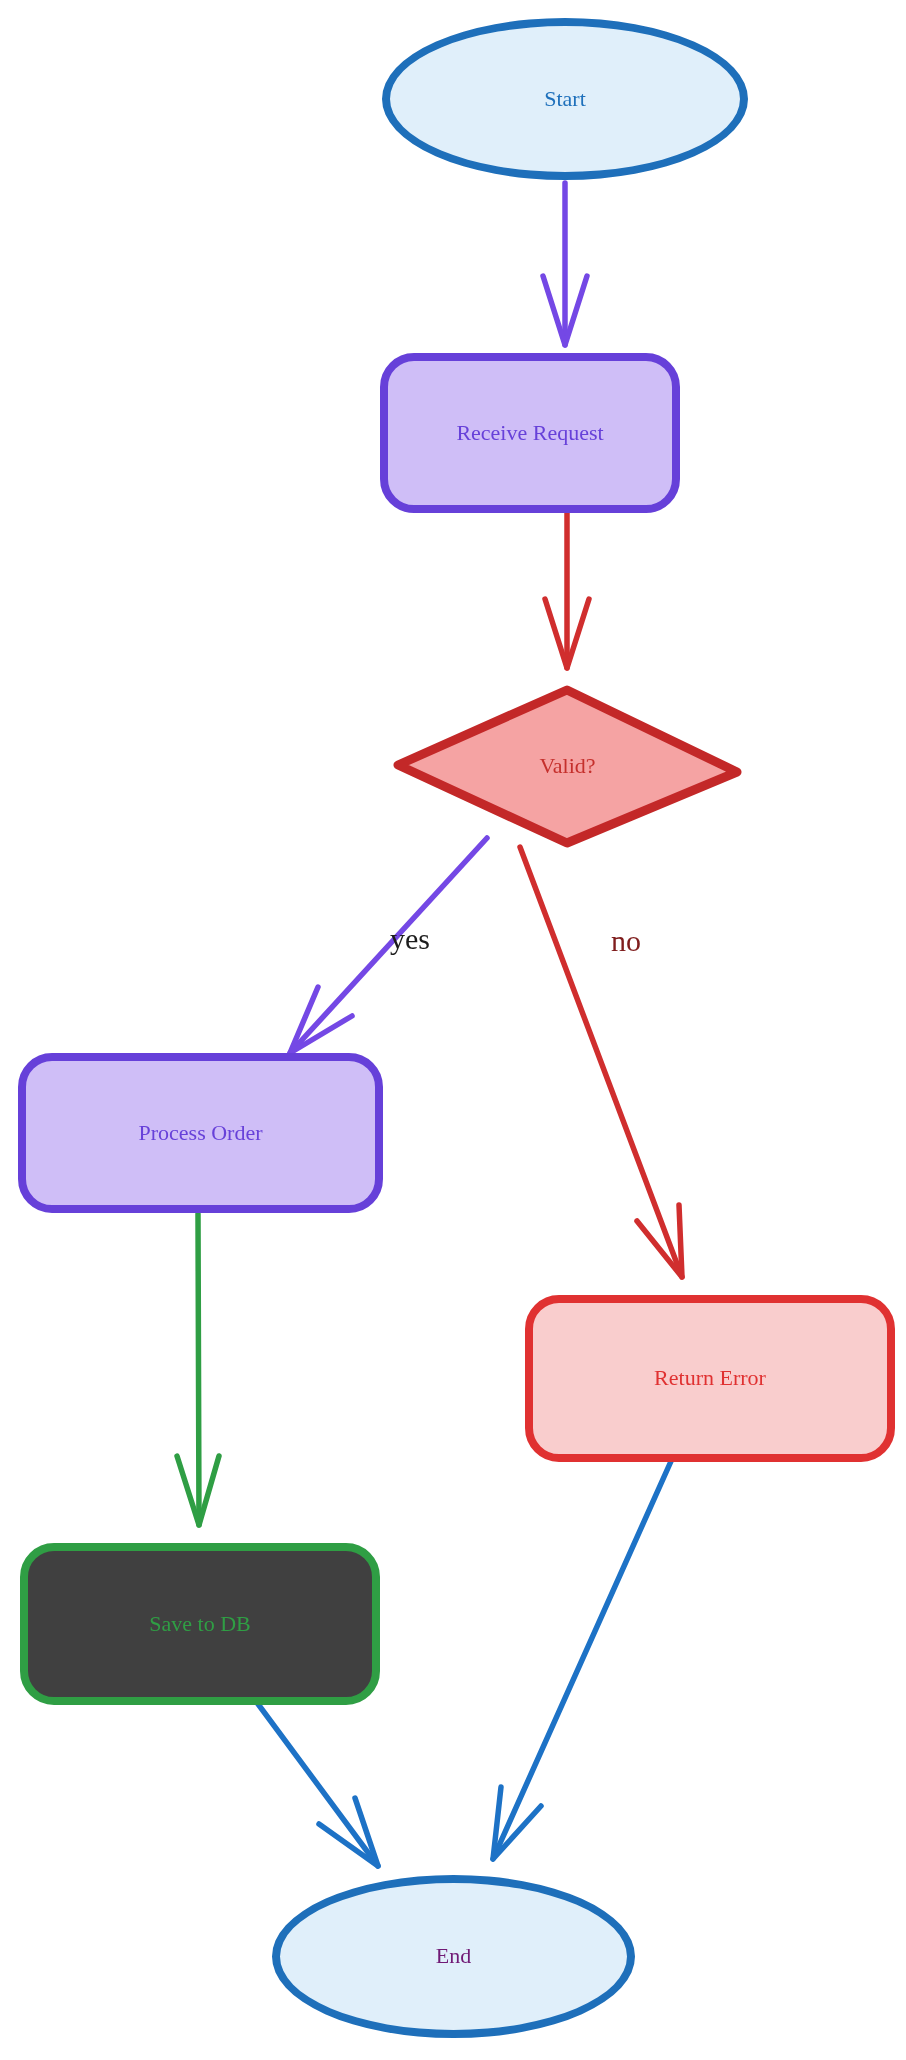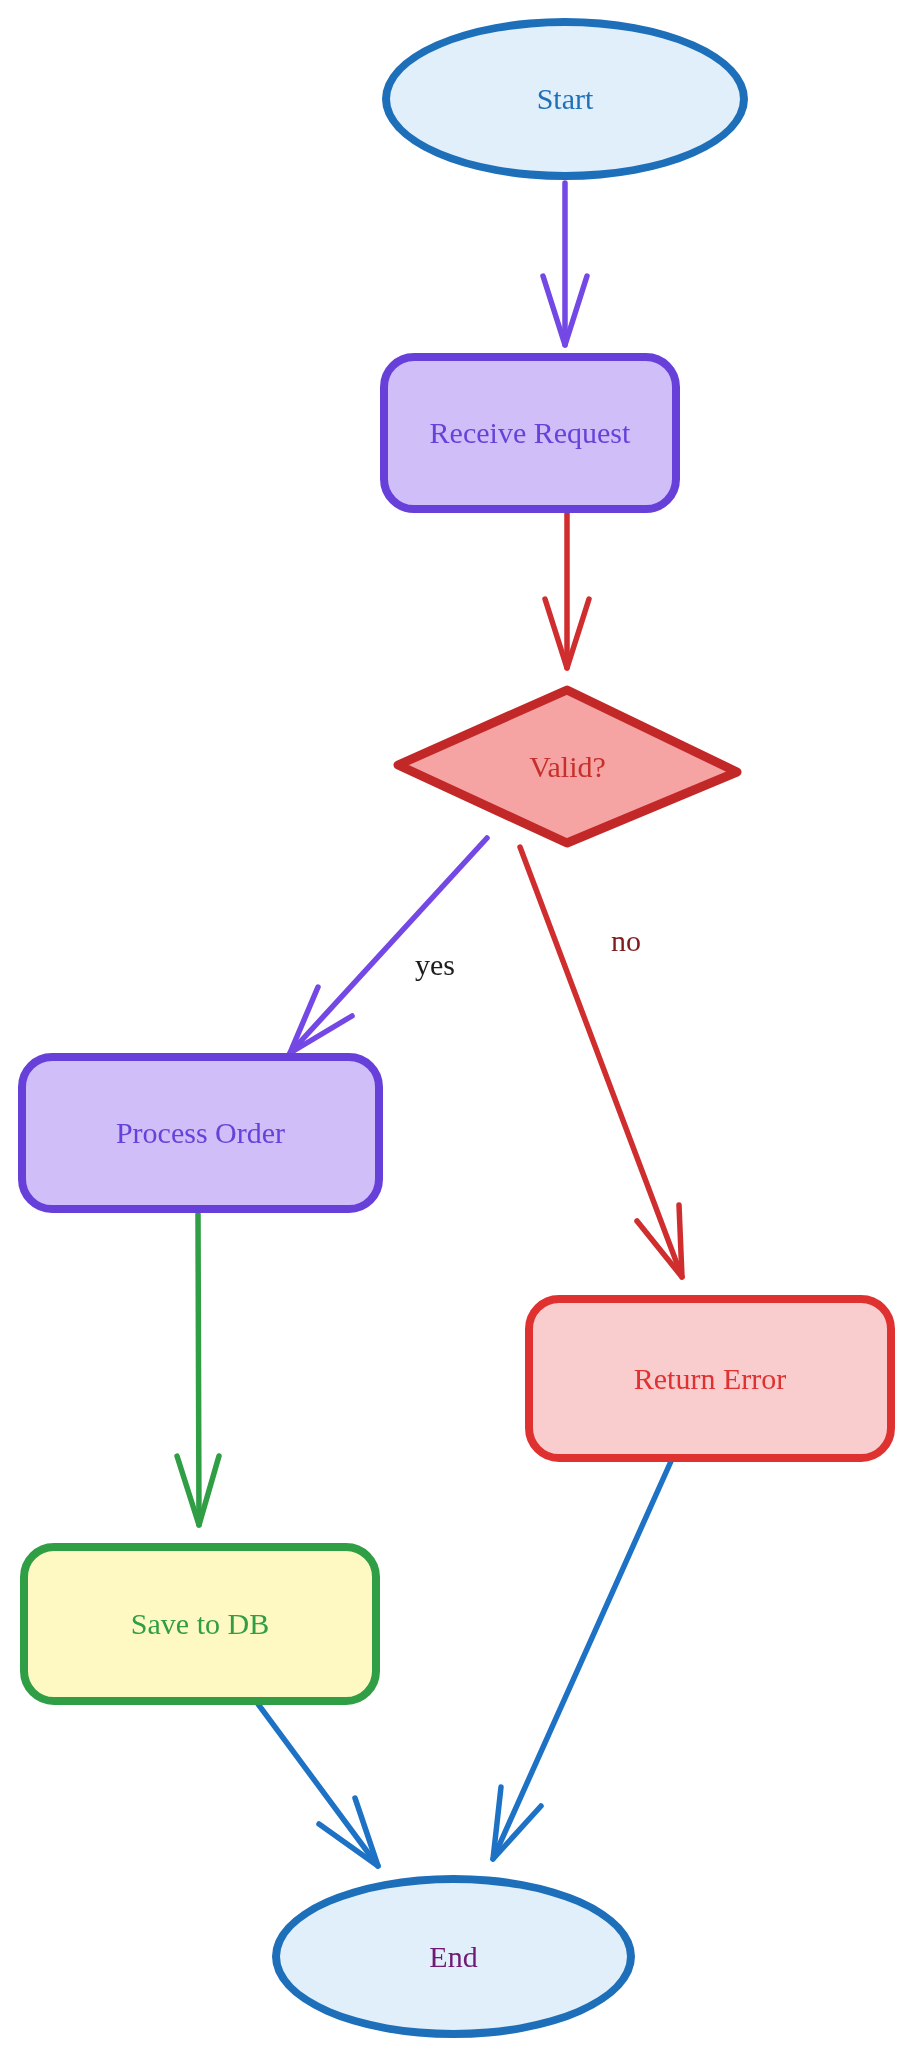--- a/index.html
+++ b/index.html
@@ -27,21 +27,21 @@
     stroke-width: 5.5;
     stroke-linecap: round;
     stroke-linejoin: round;
   }
   .node {
     position: absolute;
     box-sizing: border-box;
     display: flex;
     align-items: center;
     justify-content: center;
-    font-size: 30px;
+    font-size: 22px;
     line-height: 1.2;
     text-align: center;
   }
   .node.ellipse {
     border-radius: 50%;
     border-style: solid;
     border-width: 8px;
   }
   .node.rect {
     border-radius: 34px;
@@ -64,21 +64,21 @@
   .node-valid .diamond-label {
     position: relative;
     z-index: 2;
   }
   .edge-label {
     position: absolute;
     width: 90px;
     font-size: 30px;
     text-align: center;
   }
-  .edge-label-yes { left: 365px; top: 948px; text-align: right; }
+  .edge-label-yes { left: 365px; top: 922px; }
   .edge-label-no  { left: 581px; top: 924px; }
 </style>
 </head>
 <body>
 
 <div class="canvas">
 
   <svg class="edges-layer" viewBox="0 0 906 2060" xmlns="http://www.w3.org/2000/svg">
     <g>
       <path d="M565,183 L565,345" stroke="#7448e5"></path>
@@ -129,21 +129,21 @@
     <svg viewBox="0 0 355 169" xmlns="http://www.w3.org/2000/svg">
       <polygon points="177,8 347,90 177,161 8,83" stroke-width="9" stroke-linejoin="round" fill="#f5a3a3" stroke="#c32828"></polygon>
     </svg>
     <span class="diamond-label">Valid?</span>
   </div>
 
   <div class="node rect node-return" style="background-color: rgb(249, 205, 205); border-color: rgb(224, 49, 49); color: rgb(224, 49, 49);">
     <span>Return Error</span>
   </div>
 
-  <div class="node rect node-save" style="background-color: #fef9c3; border-color: rgb(47, 158, 68); color: rgb(47, 158, 68);">
+  <div class="node rect node-save" style="background-color: #404040; border-color: rgb(47, 158, 68); color: rgb(47, 158, 68);">
     <span>Save to DB</span>
   </div>
 
   <div class="node ellipse node-end" style="background-color: rgb(224, 239, 250); border-color: rgb(30, 111, 186); color: #701a75;">
     <span>End</span>
   </div>
 
 </div>
 
 </body></html>

